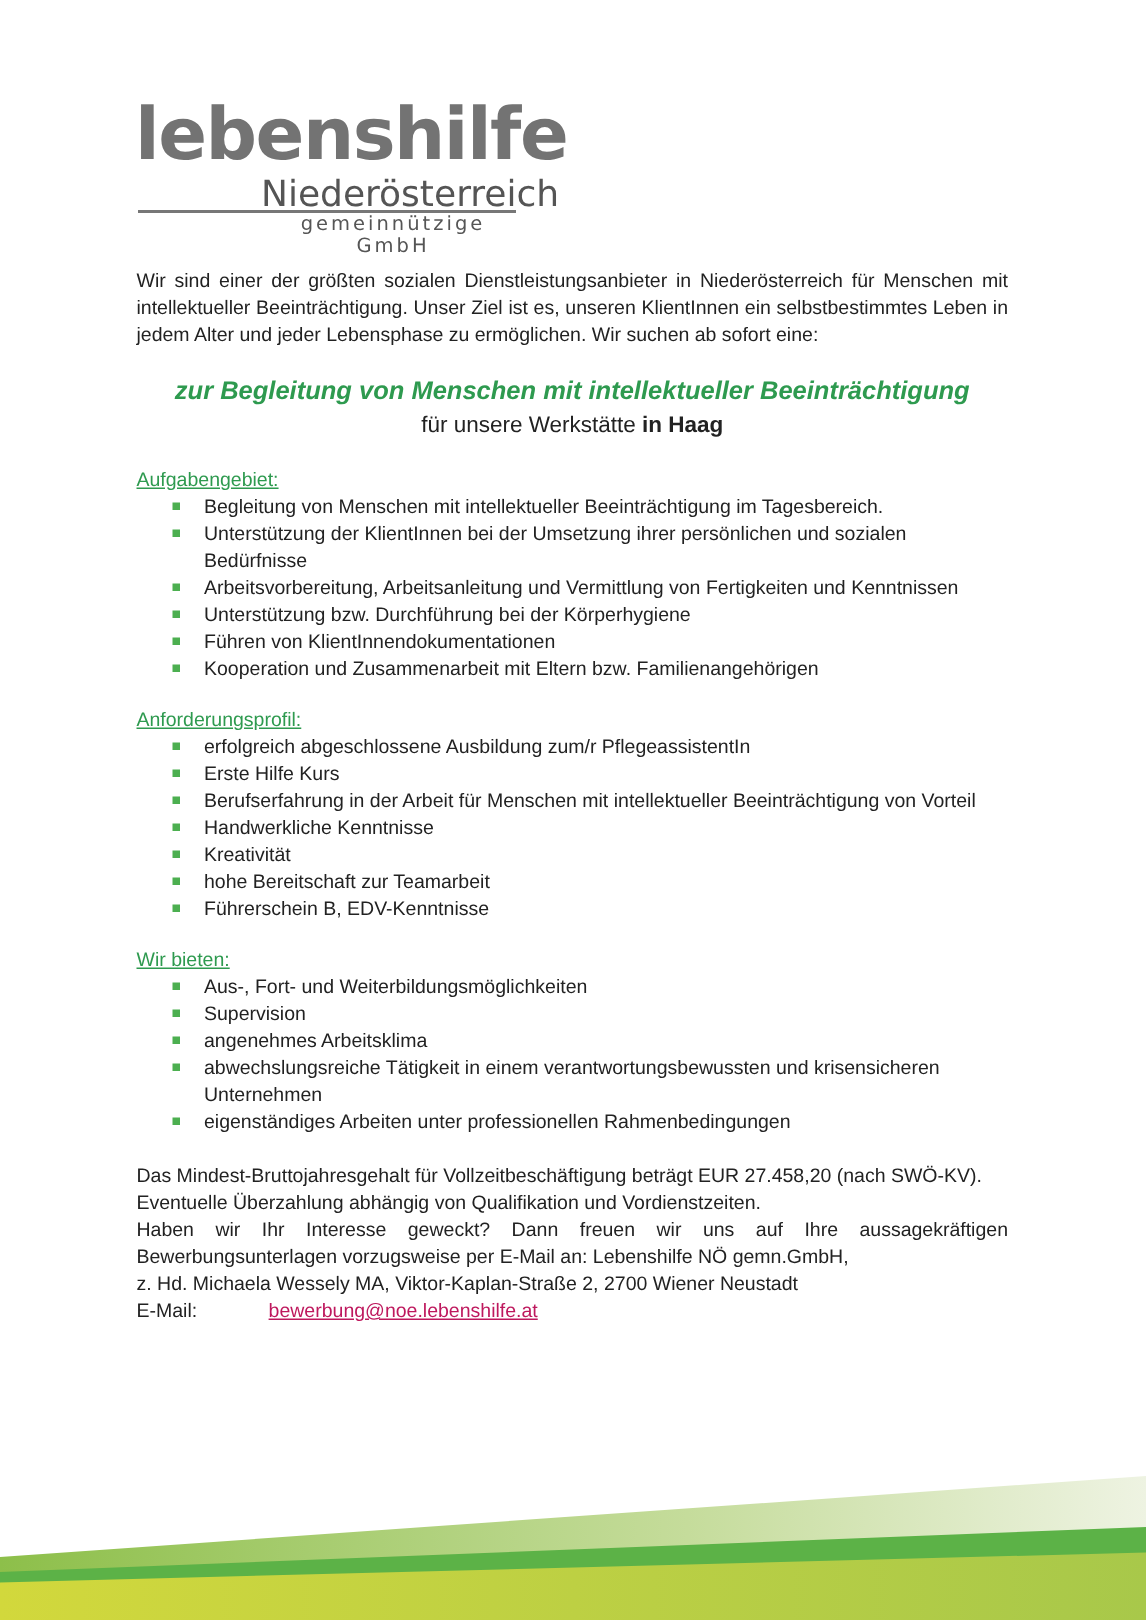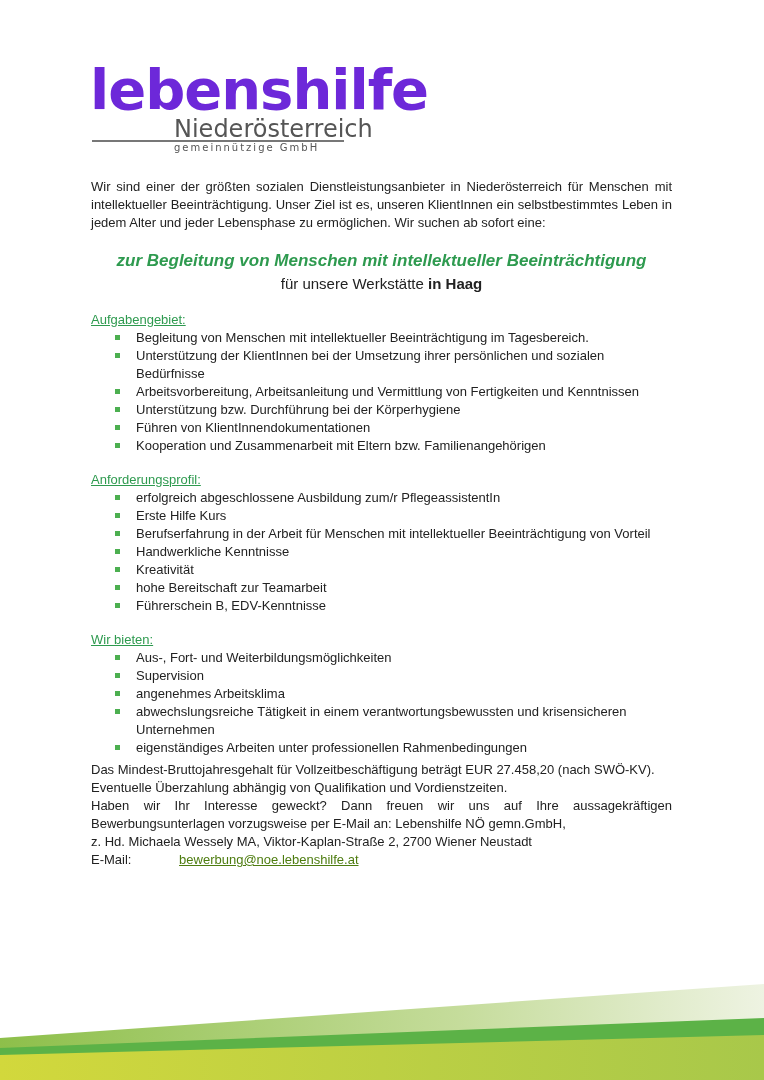--- a/index.html
+++ b/index.html
@@ -1,36 +1,36 @@
 <!DOCTYPE html>
 <html><head>
 <meta charset="utf-8">
 <style>
   html,body{margin:0;padding:0;background:#fff;}
   body{width:764px;height:1080px;position:relative;overflow:hidden;font-family:"Liberation Sans",sans-serif;color:#222;}
   .logo{position:absolute;left:90px;top:66px;width:260px;}
-  .logo-main{font-family:"DejaVu Sans",sans-serif;font-weight:bold;font-size:56px;color:#6d28d9;letter-spacing:-1px;line-height:48px;}
+  .logo-main{font-family:"DejaVu Sans",sans-serif;font-weight:bold;font-size:48px;color:#737373;letter-spacing:-1px;line-height:48px;}
   .logo-sub{position:absolute;left:84px;top:52px;font-family:"DejaVu Sans",sans-serif;font-size:24px;color:#555;line-height:22px;}
   .logo-line{position:absolute;left:2px;top:74px;width:252px;height:2px;background:#777;}
-  .logo-small{position:absolute;left:84px;top:76px;font-family:"DejaVu Sans",sans-serif;font-size:10px;color:#555;letter-spacing:2px;text-align:center;}
+  .logo-small{position:absolute;left:84px;top:76px;font-family:"DejaVu Sans",sans-serif;font-size:13px;color:#555;letter-spacing:2px;text-align:center;}
   .content{position:absolute;left:91px;top:178px;width:581px;font-size:13px;line-height:18px;}
   .intro{text-align:justify;margin:0;}
   .title{text-align:center;margin-top:17px;}
   .title .t1,.title .t2{font-style:italic;font-weight:bold;color:#2e9a4f;font-size:17px;line-height:24px;}
   .title .t3{font-size:15px;line-height:22px;}
   .title .t3 b{font-weight:bold;}
   .sec{margin-top:16px;}
   .sec-h{color:#2e9a4f;text-decoration:underline;}
   ul{list-style:none;margin:0;padding:0 0 0 45px;}
   li{position:relative;padding-left:0;}
   li .bul{position:absolute;left:-21px;top:6px;width:5px;height:5px;background:#4caf50;}
-  .footer-text{margin-top:4px;}
+  .footer-text{margin-top:18px;}
   .footer-text p{margin:0;}
   .justify{text-align:justify;text-align-last:justify;}
-  a{color:#4d7c0f;padding-left:44px;}
+  a{color:#be185d;padding-left:44px;}
   .wave{position:absolute;left:0;top:980px;width:764px;height:100px;}
 </style>
 </head>
 <body>
 
 <div class="logo">
   <div class="logo-main">lebenshilfe</div>
   <div class="logo-sub">Niederösterreich</div>
   <div class="logo-line"></div>
   <div class="logo-small">gemeinnützige GmbH</div>

